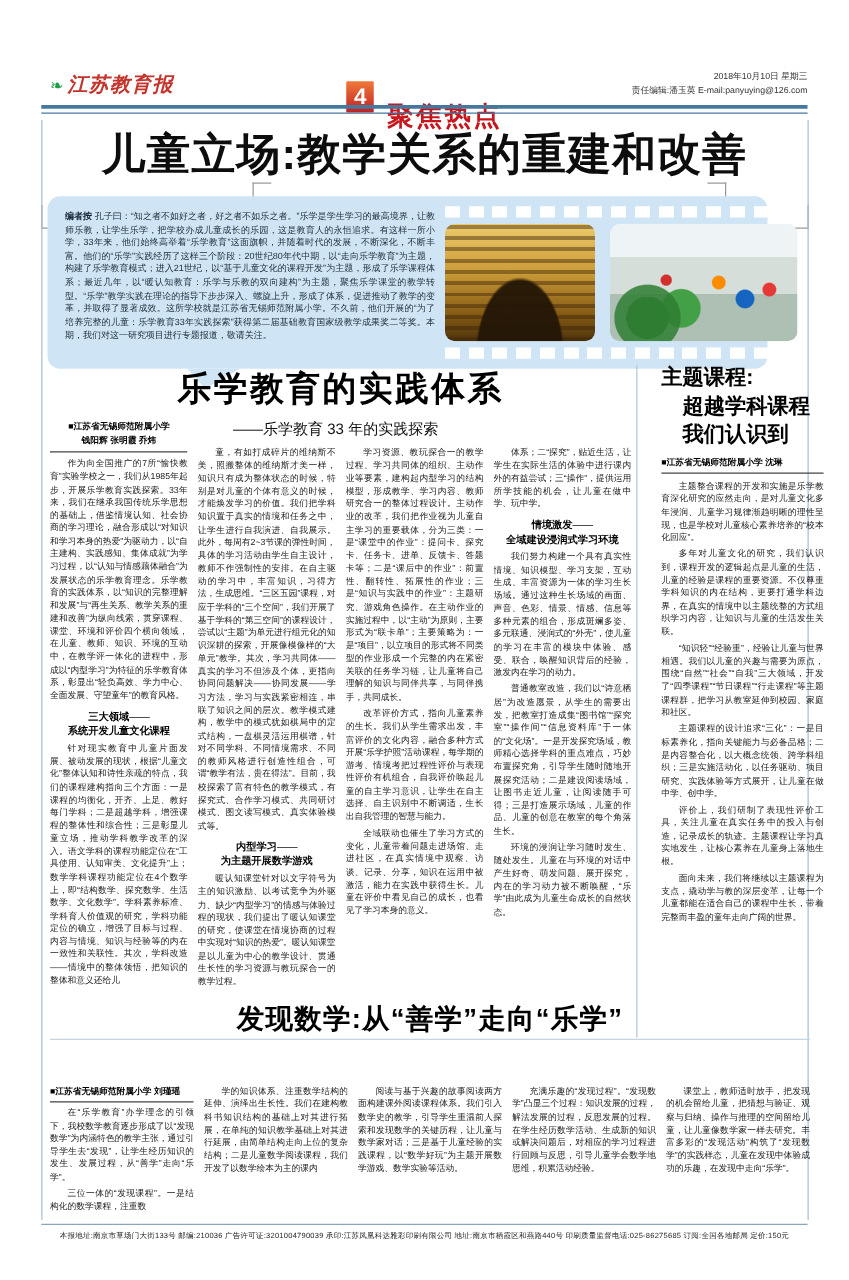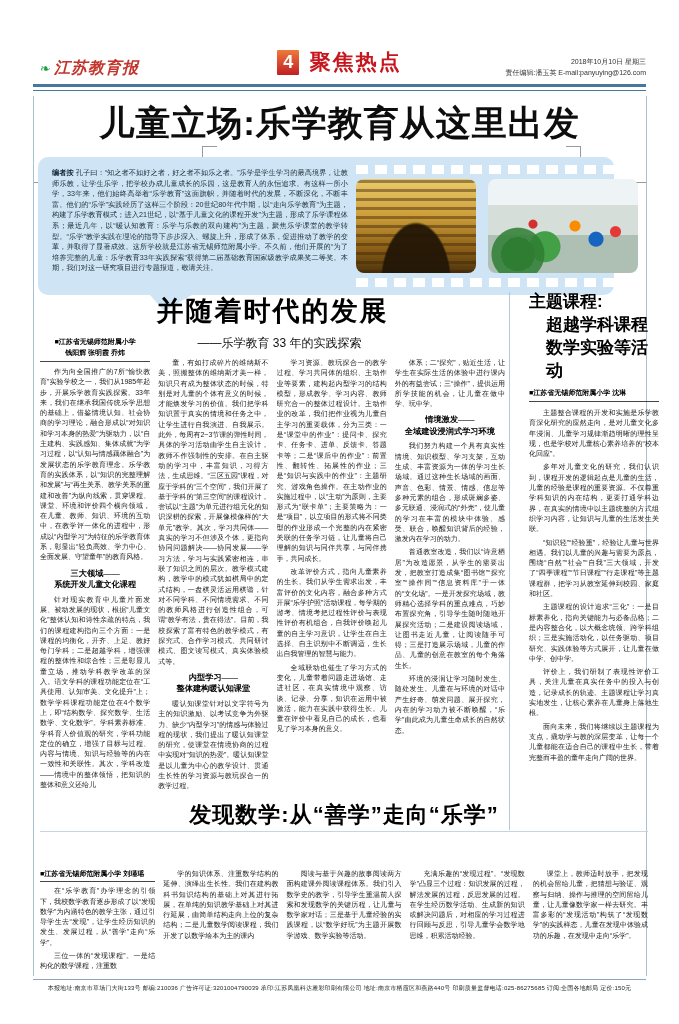--- a/index.html
+++ b/index.html
@@ -6,21 +6,21 @@
   .page{position:relative;width:679px;height:1024px;background:#fff;overflow:hidden;
         font-family:"Liberation Sans","DejaVu Sans",sans-serif;color:#1a1a1a;}
   
   .logo{position:absolute;left:40px;top:58px;font-size:16px;font-weight:bold;font-style:italic;
         color:#c2342c;letter-spacing:1px;}
   .logo-leaf{display:inline-block;color:#1d9e46;font-style:normal;font-size:13px;margin-right:2px;}
   .section-tag{position:absolute;left:0;right:0;top:48px;text-align:center;}
   .page-num{display:inline-block;background:linear-gradient(180deg,#ef7a3a,#c01f24);color:#fff;
         font-size:18px;font-weight:bold;padding:2px 6px;vertical-align:middle;border-radius:1px;}
   .section-name{display:inline-block;color:#c8161e;font-size:21px;font-weight:bold;vertical-align:middle;
-        letter-spacing:2px;margin-left:6px;}
+        letter-spacing:2px;margin-left:6px;margin-top:31px;}
   .dateblock{position:absolute;right:33px;top:56px;text-align:right;font-size:7px;color:#333;line-height:11px;}
   .double-rule{position:absolute;left:33px;width:613px;top:84px;height:3px;
         border-top:3px solid #46789e;border-bottom:1px solid #46789e;}
   
   .banner{position:absolute;left:0;right:0;top:100px;text-align:center;font-size:35px;font-weight:bold;
         color:#0d0d0d;letter-spacing:1px;}
   .bk{position:absolute;border-color:#9a9a9a;}
   .bk-l{left:202px;top:146px;width:14px;height:30px;border-left:1px solid #9a9a9a;border-top:1px solid #9a9a9a;}
   .bk-r{left:566px;top:146px;width:14px;height:30px;border-right:1px solid #9a9a9a;border-top:1px solid #9a9a9a;}
   .bk-bl{left:33px;top:164px;width:10px;height:18px;border-left:1px solid #9a9a9a;border-bottom:1px solid #9a9a9a;}
@@ -49,21 +49,21 @@
       radial-gradient(circle at 30% 48%,#d32f2f 0 4px,rgba(0,0,0,0) 5px),
       linear-gradient(180deg,#eef3f5 0 28%,#d5ded8 28% 60%,#aebfb4 60% 100%);}
   
   .vrule{position:absolute;width:1px;background:#a9bfd2;top:96px;height:880px;}
   .vrule-l{left:33px;} .vrule-r{left:646px;}
   .vrule-mid{position:absolute;width:1px;background:#b5c8d8;left:509px;top:292px;height:538px;}
   .hrule-bottom{position:absolute;left:40px;width:608px;top:831px;height:1px;background:#c5d5e2;}
   
   .main-title{position:absolute;left:40px;width:465px;top:293px;text-align:center;
         font-size:27px;font-weight:bold;color:#000;letter-spacing:2px;}
-  .main-subtitle{position:absolute;left:47px;width:465px;top:335px;text-align:center;
+  .main-subtitle{position:absolute;left:36px;width:465px;top:335px;text-align:center;
         font-size:12px;color:#111;}
   .cols{position:absolute;display:flex;gap:8px;overflow:hidden;}
   .main-cols{left:40px;width:465px;top:336px;height:494px;}
   .col{flex:1;font-size:7px;line-height:10.3px;text-align:justify;overflow:hidden;}
   .pad-top{padding-top:22px;}
   .col p{margin:0 0 3px;text-indent:14px;}
   .byline{font-size:7px;font-weight:bold;text-align:center;line-height:11px;
         border-bottom:1px solid #444;padding-bottom:3px;margin-bottom:5px;color:#000;}
   .byline .bl-line{display:block;}
   .subhead{text-align:center;font-weight:bold;font-size:8.2px;line-height:11.5px;margin:5px 0 4px;color:#000;font-family:Liberation Serif, serif;}
@@ -93,21 +93,21 @@
   <div class="section-tag">
     <span class="page-num">4</span>
     <span class="section-name">聚焦热点</span>
   </div>
   <div class="dateblock">
     <div>2018年10月10日 星期三</div>
     <div>责任编辑:潘玉英 E-mail:panyuying@126.com</div>
   </div>
   <div class="double-rule"></div>
 
-  <div class="banner">儿童立场:乐学教育从这里出发</div>
+  <div class="banner">儿童立场:教学关系的重建和改善</div>
   <div class="bk bk-l"></div>
   <div class="bk bk-r"></div>
   <div class="bk bk-bl"></div>
   <div class="bk bk-br"></div>
 
   <div class="note-box">
     <div class="note-text">
       <span class="note-label">编者按</span>
       <span>孔子曰：“知之者不如好之者，好之者不如乐之者。”乐学是学生学习的最高境界，让教师乐教，让学生乐学，把学校办成儿童成长的乐园，这是教育人的永恒追求。有这样一所小学，33年来，他们始终高举着“乐学教育”这面旗帜，并随着时代的发展，不断深化，不断丰富。他们的“乐学”实践经历了这样三个阶段：20世纪80年代中期，以“走向乐学教育”为主题，构建了乐学教育模式；进入21世纪，以“基于儿童文化的课程开发”为主题，形成了乐学课程体系；最近几年，以“暖认知教育：乐学与乐教的双向建构”为主题，聚焦乐学课堂的教学转型。“乐学”教学实践在理论的指导下步步深入、螺旋上升，形成了体系，促进推动了教学的变革，并取得了显著成效。这所学校就是江苏省无锡师范附属小学。不久前，他们开展的“为了培养完整的儿童：乐学教育33年实践探索”获得第二届基础教育国家级教学成果奖二等奖。本期，我们对这一研究项目进行专题报道，敬请关注。</span>
     </div>
@@ -120,41 +120,41 @@
       <div class="sprockets"></div>
     </div>
   </div>
   <div class="note-tail"></div>
 
   <div class="vrule vrule-l"></div>
   <div class="vrule vrule-r"></div>
   <div class="vrule-mid"></div>
   <div class="hrule-bottom"></div>
 
-  <div class="main-title">并随着时代的发展</div>
+  <div class="main-title">乐学教育的实践体系</div>
   <div class="main-subtitle">——乐学教育 33 年的实践探索</div>
 
   <div class="cols main-cols">
     <div class="col">
       <div class="byline">
         <span class="bl-line">■江苏省无锡师范附属小学</span>
         <span class="bl-line">钱阳辉  张明霞  乔炜</span>
       </div>
       <p>作为向全国推广的7所“愉快教育”实验学校之一，我们从1985年起步，开展乐学教育实践探索。33年来，我们在继承我国传统乐学思想的基础上，借鉴情境认知、社会协商的学习理论，融合形成以“对知识和学习本身的热爱”为驱动力，以“自主建构、实践感知、集体成就”为学习过程，以“认知与情感藕体融合”为发展状态的乐学教育理念。乐学教育的实践体系，以“知识的完整理解和发展”与“再生关系、教学关系的重建和改善”为纵向线索，贯穿课程、课堂、环境和评价四个横向领域，在儿童、教师、知识、环境的互动中，在教学评一体化的进程中，形成以“内型学习”为特征的乐学教育体系，彰显出“轻负高效、学力中心、全面发展、守望童年”的教育风格。</p>
       <div class="subhead">
         <div>三大领域——</div>
         <div>系统开发儿童文化课程</div>
       </div>
       <p>针对现实教育中儿童片面发展、被动发展的现状，根据“儿童文化”整体认知和诗性亲疏的特点，我们的课程建构指向三个方面：一是课程的均衡化，开齐、上足、教好每门学科；二是超越学科，增强课程的整体性和综合性；三是彰显儿童立场，推动学科教学改革的深入。语文学科的课程功能定位在“工具使用、认知审美、文化提升”上；数学学科课程功能定位在4个数学上，即“结构数学、探究数学、生活数学、文化数学”。学科素养标准、学科育人价值观的研究，学科功能定位的确立，增强了目标与过程、内容与情境、知识与经验等的内在一致性和关联性。其次，学科改造——情境中的整体领悟，把知识的整体和意义还给儿</p>
     </div>
     <div class="col pad-top">
       <p>童，有如打成碎片的维纳斯不美，照搬整体的维纳斯才美一样，知识只有成为整体状态的时候，特别是对儿童的个体有意义的时候，才能焕发学习的价值。我们把学科知识置于真实的情境和任务之中，让学生进行自我演进、自我展示。此外，每周有2~3节课的弹性时间，具体的学习活动由学生自主设计，教师不作强制性的安排。在自主驱动的学习中，丰富知识，习得方法，生成思维。“三区五园”课程，对应于学科的“三个空间”，我们开展了基于学科的“第三空间”的课程设计，尝试以“主题”为单元进行组元化的知识深耕的探索，开展像模像样的“大单元”教学。其次，学习共同体——真实的学习不但涉及个体，更指向协同问题解决——协同发展——学习方法，学习与实践紧密相连，串联了知识之间的层次。教学模式建构，教学中的模式犹如棋局中的定式结构，一盘棋灵活运用棋谱，针对不同学科、不同情境需求、不同的教师风格进行创造性组合，可谓“教学有法，贵在得法”。目前，我校探索了富有特色的教学模式，有探究式、合作学习模式、共同研讨模式、图文读写模式、真实体验模式等。</p>
       <div class="subhead">
         <div>内型学习——</div>
-        <div>整体建构暖认知课堂</div>
+        <div>为主题开展数学游戏</div>
       </div>
       <p>暖认知课堂针对以文字符号为主的知识激励、以考试竞争为外驱力、缺少“内型学习”的情感与体验过程的现状，我们提出了暖认知课堂的研究，使课堂在情境协商的过程中实现对“知识的热爱”。暖认知课堂是以儿童为中心的教学设计、贯通生长性的学习资源与教玩探合一的教学过程。</p>
     </div>
     <div class="col pad-top">
       <p>学习资源、教玩探合一的教学过程、学习共同体的组织、主动作业等要素，建构起内型学习的结构模型，形成教学、学习内容、教师研究合一的整体过程设计。主动作业的改革，我们把作业视为儿童自主学习的重要载体，分为三类：一是“课堂中的作业”：提问卡、探究卡、任务卡、进单、反馈卡、答题卡等；二是“课后中的作业”：前置性、翻转性、拓展性的作业；三是“知识与实践中的作业”：主题研究、游戏角色操作。在主动作业的实施过程中，以“主动”为原则，主要形式为“联卡单”；主要策略为：一是“项目”，以立项目的形式将不同类型的作业形成一个完整的内在紧密关联的任务学习链，让儿童将自己理解的知识与同伴共享，与同伴携手，共同成长。</p>
       <p>改革评价方式，指向儿童素养的生长。我们从学生需求出发，丰富评价的文化内容，融合多种方式开展“乐学护照”活动课程，每学期的游考、情境考把过程性评价与表现性评价有机组合，自我评价唤起儿童的自主学习意识，让学生在自主选择、自主识别中不断调适，生长出自我管理的智慧与能力。</p>
       <p>全域联动也催生了学习方式的变化，儿童带着问题走进场馆、走进社区，在真实情境中观察、访谈、记录、分享，知识在运用中被激活，能力在实践中获得生长。儿童在评价中看见自己的成长，也看见了学习本身的意义。</p>
     </div>
     <div class="col pad-top">
       <p>体系；二“探究”，贴近生活，让学生在实际生活的体验中进行课内外的有益尝试；三“操作”，提供运用所学技能的机会，让儿童在做中学、玩中学。</p>
@@ -165,21 +165,21 @@
       <p>我们努力构建一个具有真实性情境、知识模型、学习支架，互动生成、丰富资源为一体的学习生长场域。通过这种生长场域的画面、声音、色彩、情景、情感、信息等多种元素的组合，形成斑斓多姿、多元联通、浸润式的“外壳”，使儿童的学习在丰富的模块中体验、感受、联合，唤醒知识背后的经验，激发内在学习的动力。</p>
       <p>普通教室改造，我们以“诗意栖居”为改造愿景，从学生的需要出发，把教室打造成集“图书馆”“探究室”“操作间”“信息资料库”于一体的“文化场”。一是开发探究场域，教师精心选择学科的重点难点，巧妙布置探究角，引导学生随时随地开展探究活动；二是建设阅读场域，让图书走近儿童，让阅读随手可得；三是打造展示场域，儿童的作品、儿童的创意在教室的每个角落生长。</p>
       <p>环境的浸润让学习随时发生、随处发生。儿童在与环境的对话中产生好奇、萌发问题、展开探究，内在的学习动力被不断唤醒，“乐学”由此成为儿童生命成长的自然状态。</p>
     </div>
   </div>
 
   <div class="sidebar">
     <div class="sb-title">
       <span>主题课程:</span>
       <span class="ind">超越学科课程</span>
-      <span class="ind">数学实验等活动</span>
+      <span class="ind">我们认识到</span>
     </div>
     <div class="sb-byline">■江苏省无锡师范附属小学  沈琳</div>
     <div class="sb-body">
       <p>主题整合课程的开发和实施是乐学教育深化研究的应然走向，是对儿童文化多年浸润、儿童学习规律渐趋明晰的理性呈现，也是学校对儿童核心素养培养的“校本化回应”。</p>
       <p>多年对儿童文化的研究，我们认识到，课程开发的逻辑起点是儿童的生活，儿童的经验是课程的重要资源。不仅尊重学科知识的内在结构，更要打通学科边界，在真实的情境中以主题统整的方式组织学习内容，让知识与儿童的生活发生关联。</p>
       <p>“知识轻”“经验重”，经验让儿童与世界相遇。我们以儿童的兴趣与需要为原点，围绕“自然”“社会”“自我”三大领域，开发了“四季课程”“节日课程”“行走课程”等主题课程群，把学习从教室延伸到校园、家庭和社区。</p>
       <p>主题课程的设计追求“三化”：一是目标素养化，指向关键能力与必备品格；二是内容整合化，以大概念统领、跨学科组织；三是实施活动化，以任务驱动、项目研究、实践体验等方式展开，让儿童在做中学、创中学。</p>
       <p>评价上，我们研制了表现性评价工具，关注儿童在真实任务中的投入与创造，记录成长的轨迹。主题课程让学习真实地发生，让核心素养在儿童身上落地生根。</p>
       <p>面向未来，我们将继续以主题课程为支点，撬动学与教的深层变革，让每一个儿童都能在适合自己的课程中生长，带着完整而丰盈的童年走向广阔的世界。</p>
     </div>

